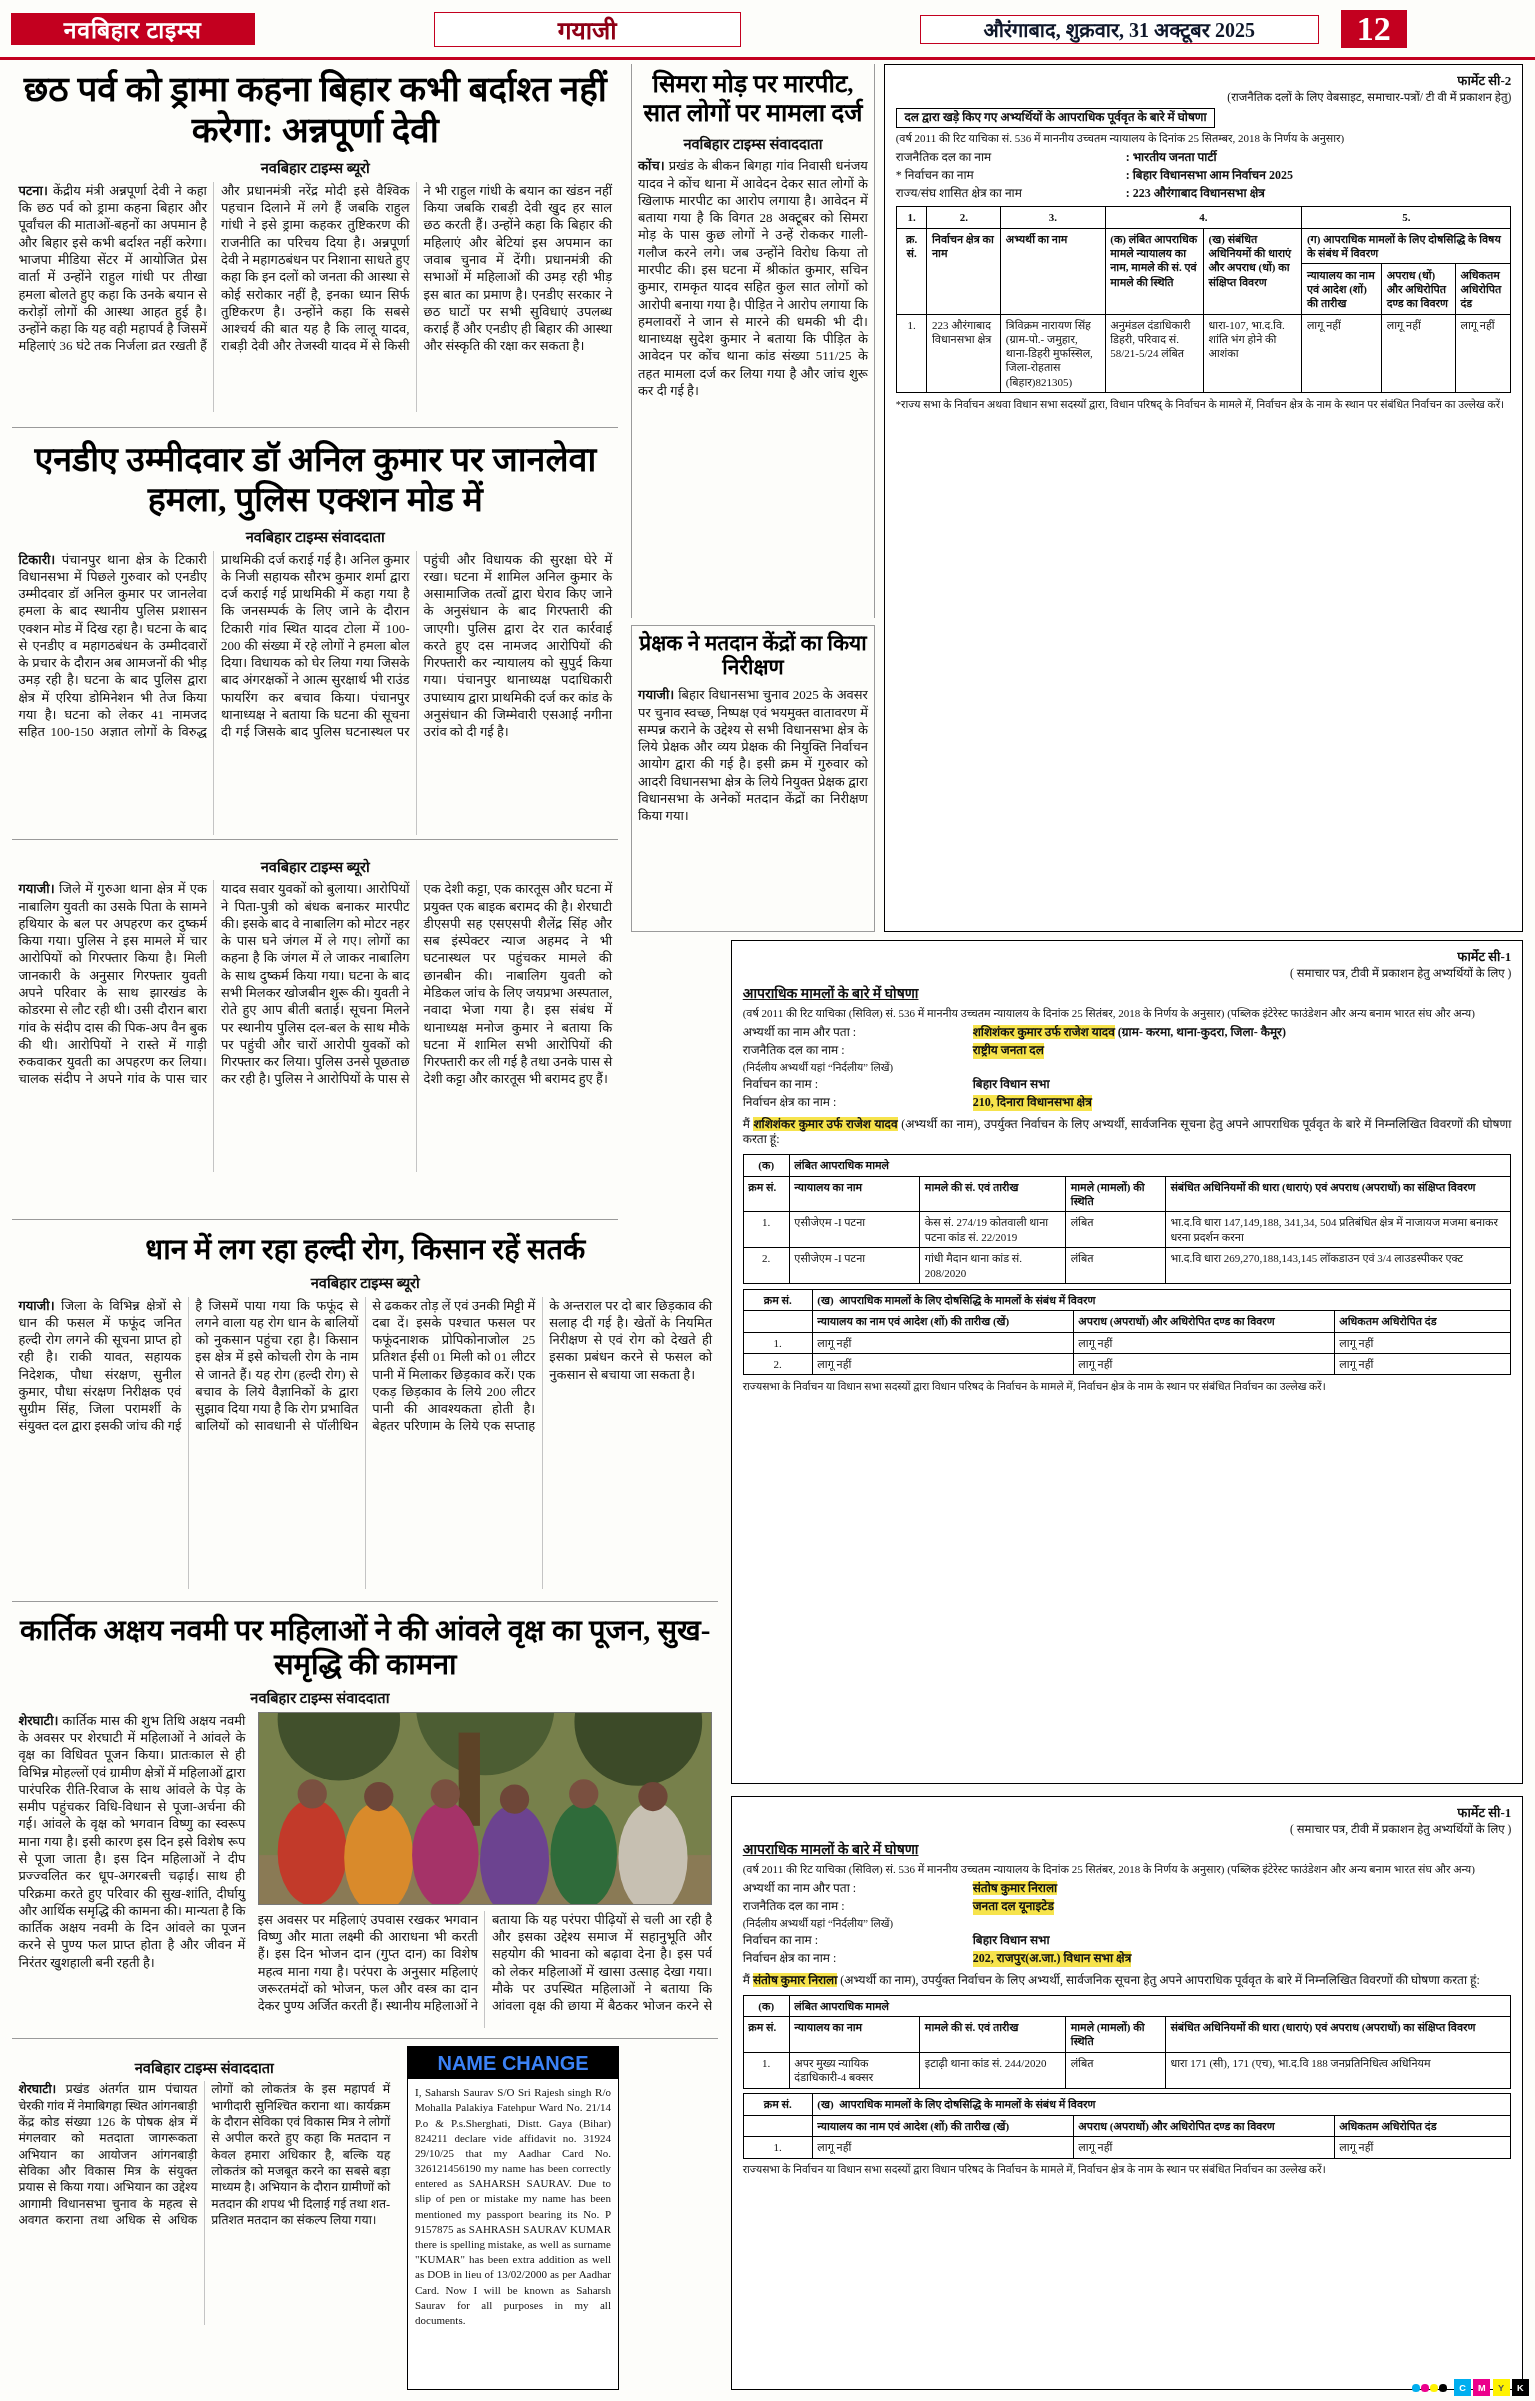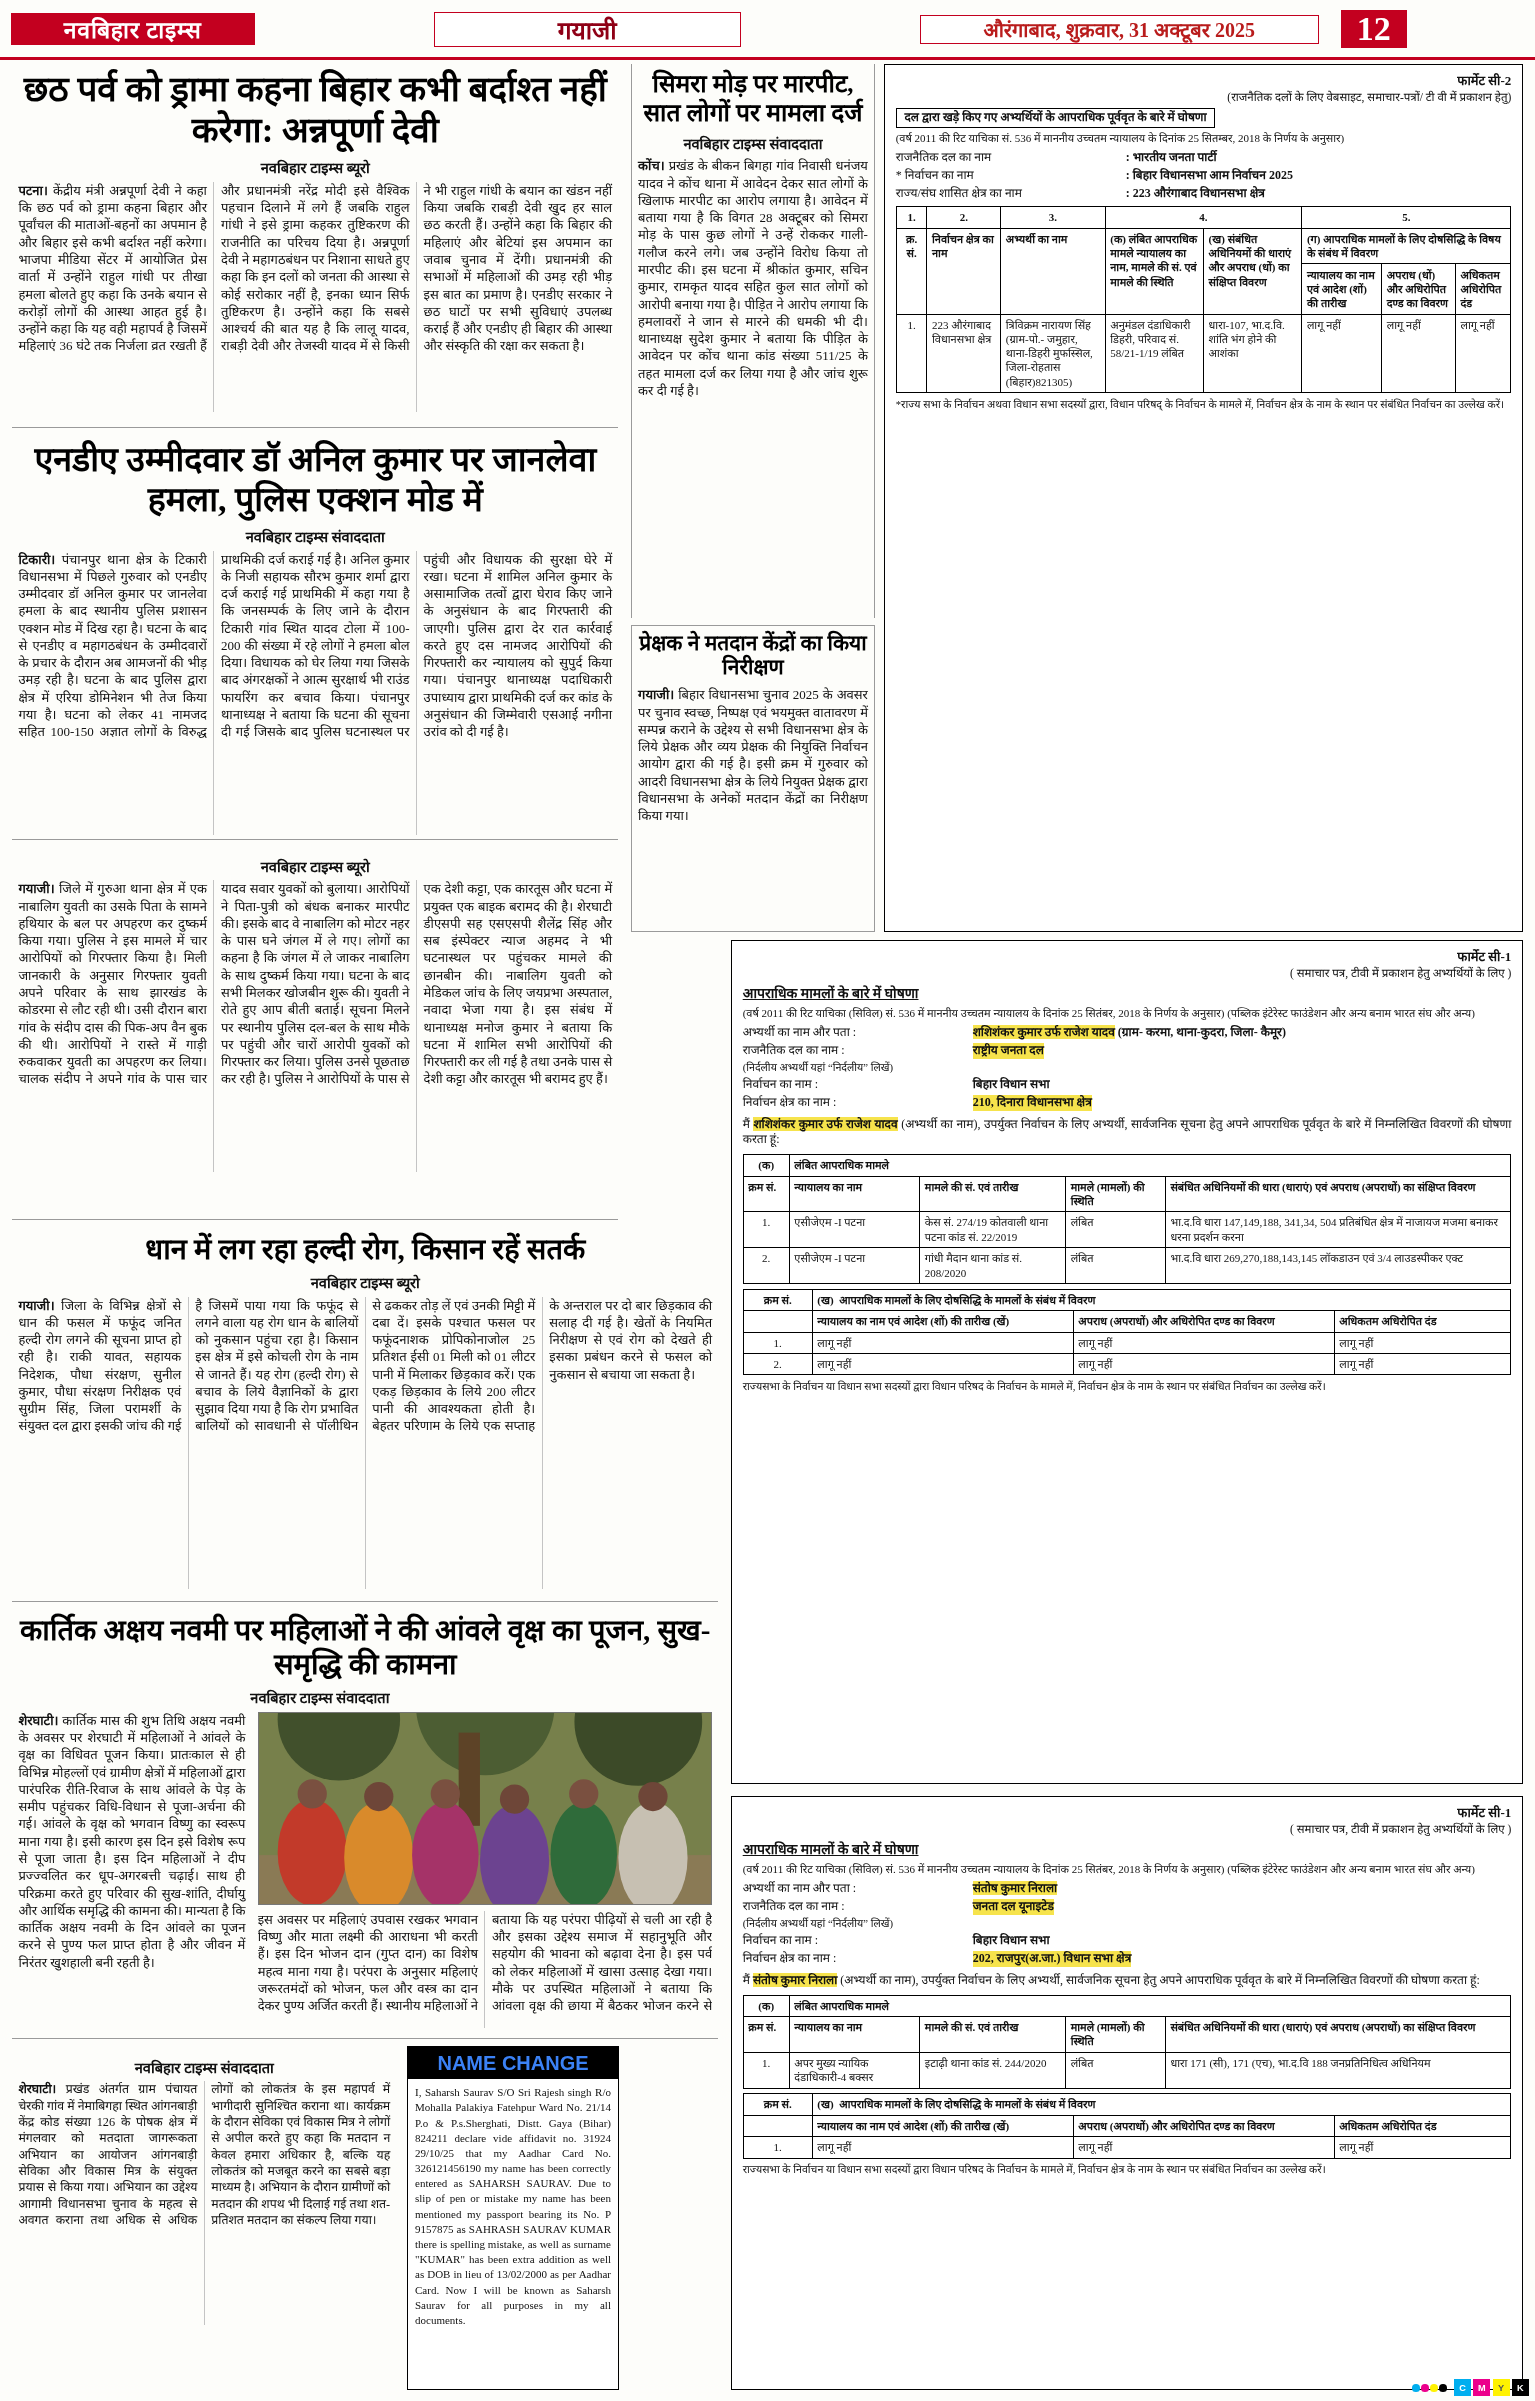--- a/index.html
+++ b/index.html
@@ -7,21 +7,21 @@
   body { font-family:"Liberation Serif", serif; color:#111; }
   .page { position:relative; width:1535px; height:2401px; background:#fdfdfa; margin:0 auto; overflow:hidden; }
   .abs { position:absolute; overflow:hidden; }
 
   
   .mast { left:10.7px; top:6.1px; width:1396px; height:46px; display:flex; align-items:center; gap:22px; }
   .mast .box { display:flex; align-items:center; justify-content:center; font-weight:bold; }
   .mast .paper { width:244px; background:#c3001f; color:#fff; font-size:23px; letter-spacing:0.8px; }
   .mast .spacer { flex:1; }
   .mast .edition { width:307px; background:#fff; border:1.5px solid #c3001f; color:#8f0016; font-size:24.6px; }
-  .mast .datebox { width:399px; background:#fff; border:1.5px solid #c3001f; color:#b91c1c; font-size:20px; }
+  .mast .datebox { width:399px; background:#fff; border:1.5px solid #c3001f; color:#0f172a; font-size:20px; }
   .mast .pageno { width:66px; background:#c3001f; color:#fff; font-size:34px; }
   .mast-rule { left:0; top:57px; width:1535px; height:3.1px; background:#c3001f; }
 
   
   .article { padding:4.6px 6.1px; }
   .article .headline { font-weight:bold; text-align:center; line-height:1.18; color:#000; }
   .byline { font-weight:bold; text-align:center; font-size:14.6px; margin:6.1px auto 4.6px; }
   .body-text { font-size:13px; line-height:1.33; text-align:justify; }
   .dateline { font-weight:bold; }
   .cols-2 { column-count:2; column-gap:14px; column-rule:0.8px solid #c4c4c4; }
@@ -229,21 +229,21 @@
       </tr>
       <tr>
         <th>न्यायालय का नाम एवं आदेश (शों) की तारीख</th>
         <th>अपराध (धों) और अधिरोपित दण्ड का विवरण</th>
         <th>अधिकतम अधिरोपित दंड</th>
       </tr>
       <tr>
         <td class="tc">1.</td>
         <td>223 औरंगाबाद विधानसभा क्षेत्र</td>
         <td>त्रिविक्रम नारायण सिंह (ग्राम-पो.- जमुहार, थाना-डिहरी मुफस्सिल, जिला-रोहतास (बिहार)821305)</td>
-        <td>अनुमंडल दंडाधिकारी डिहरी, परिवाद सं. 58/21-1/19 लंबित</td>
+        <td>अनुमंडल दंडाधिकारी डिहरी, परिवाद सं. 58/21-5/24 लंबित</td>
         <td>धारा-107, भा.द.वि. शांति भंग होने की आशंका</td>
         <td>लागू नहीं</td>
         <td>लागू नहीं</td>
         <td>लागू नहीं</td>
       </tr>
     </tbody>
       </table>
 
     <div class="form-foot">*राज्य सभा के निर्वाचन अथवा विधान सभा सदस्यों द्वारा, विधान परिषद् के निर्वाचन के मामले में, निर्वाचन क्षेत्र के नाम के स्थान पर संबंधित निर्वाचन का उल्लेख करें।</div>
   </section>

